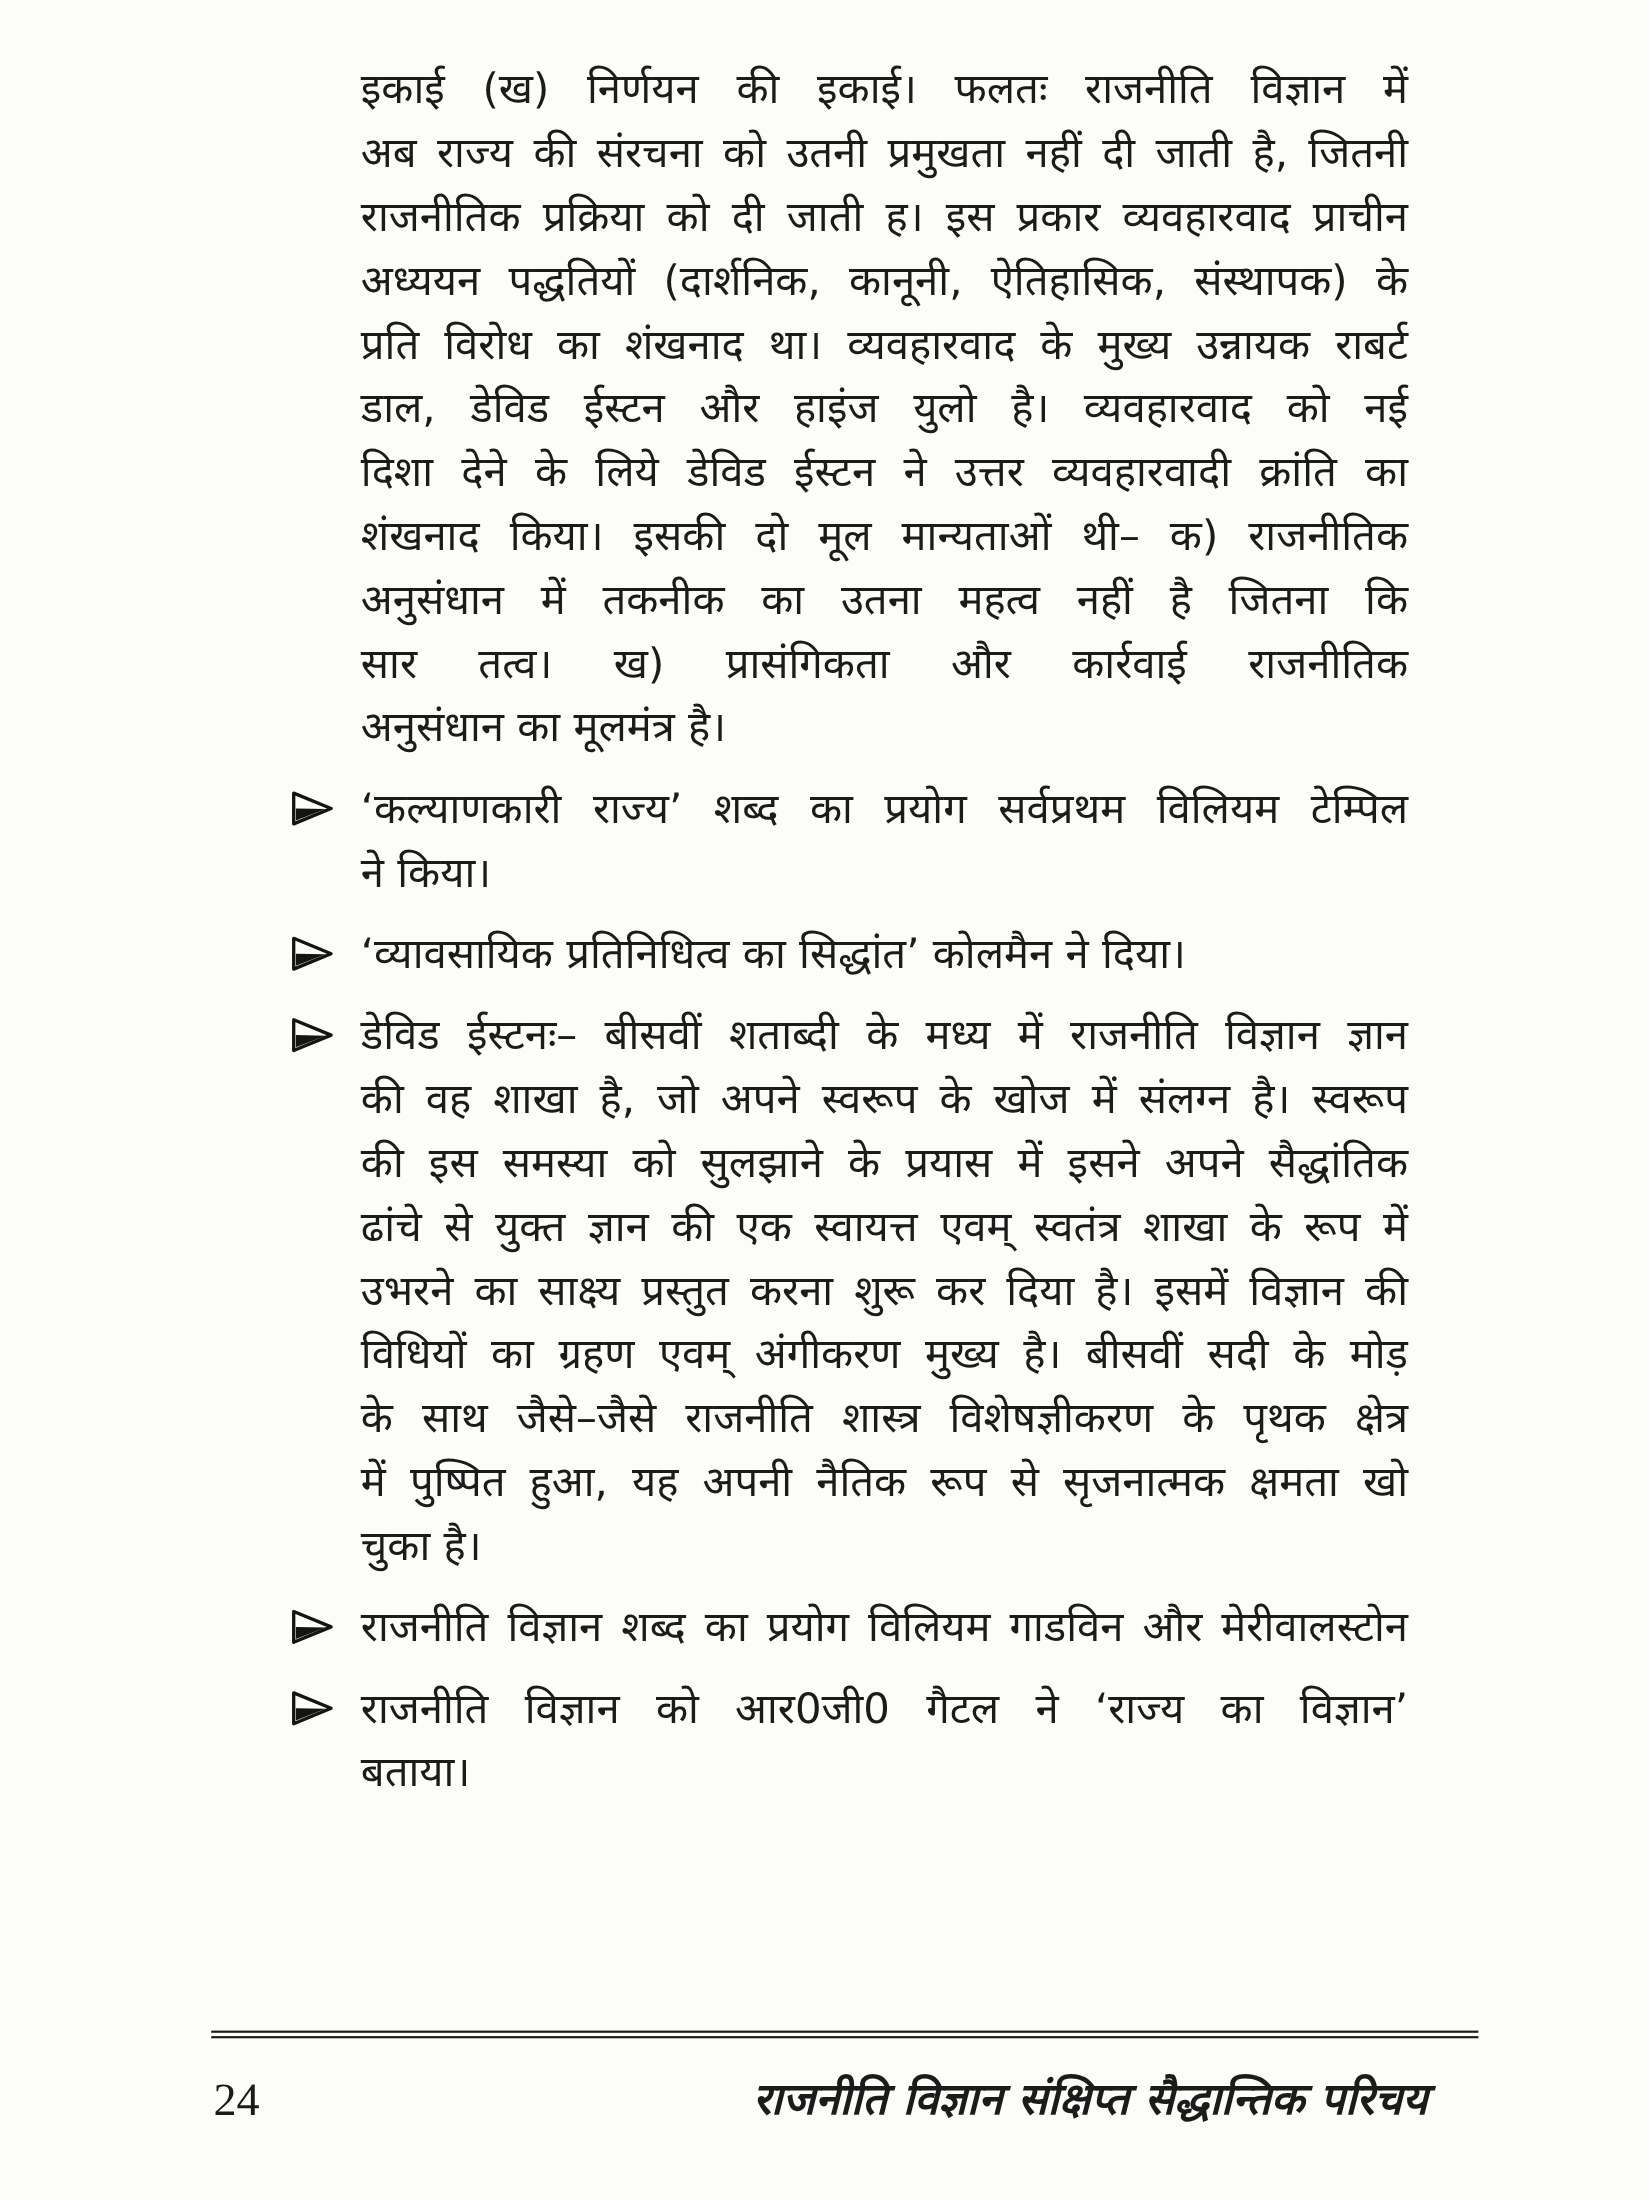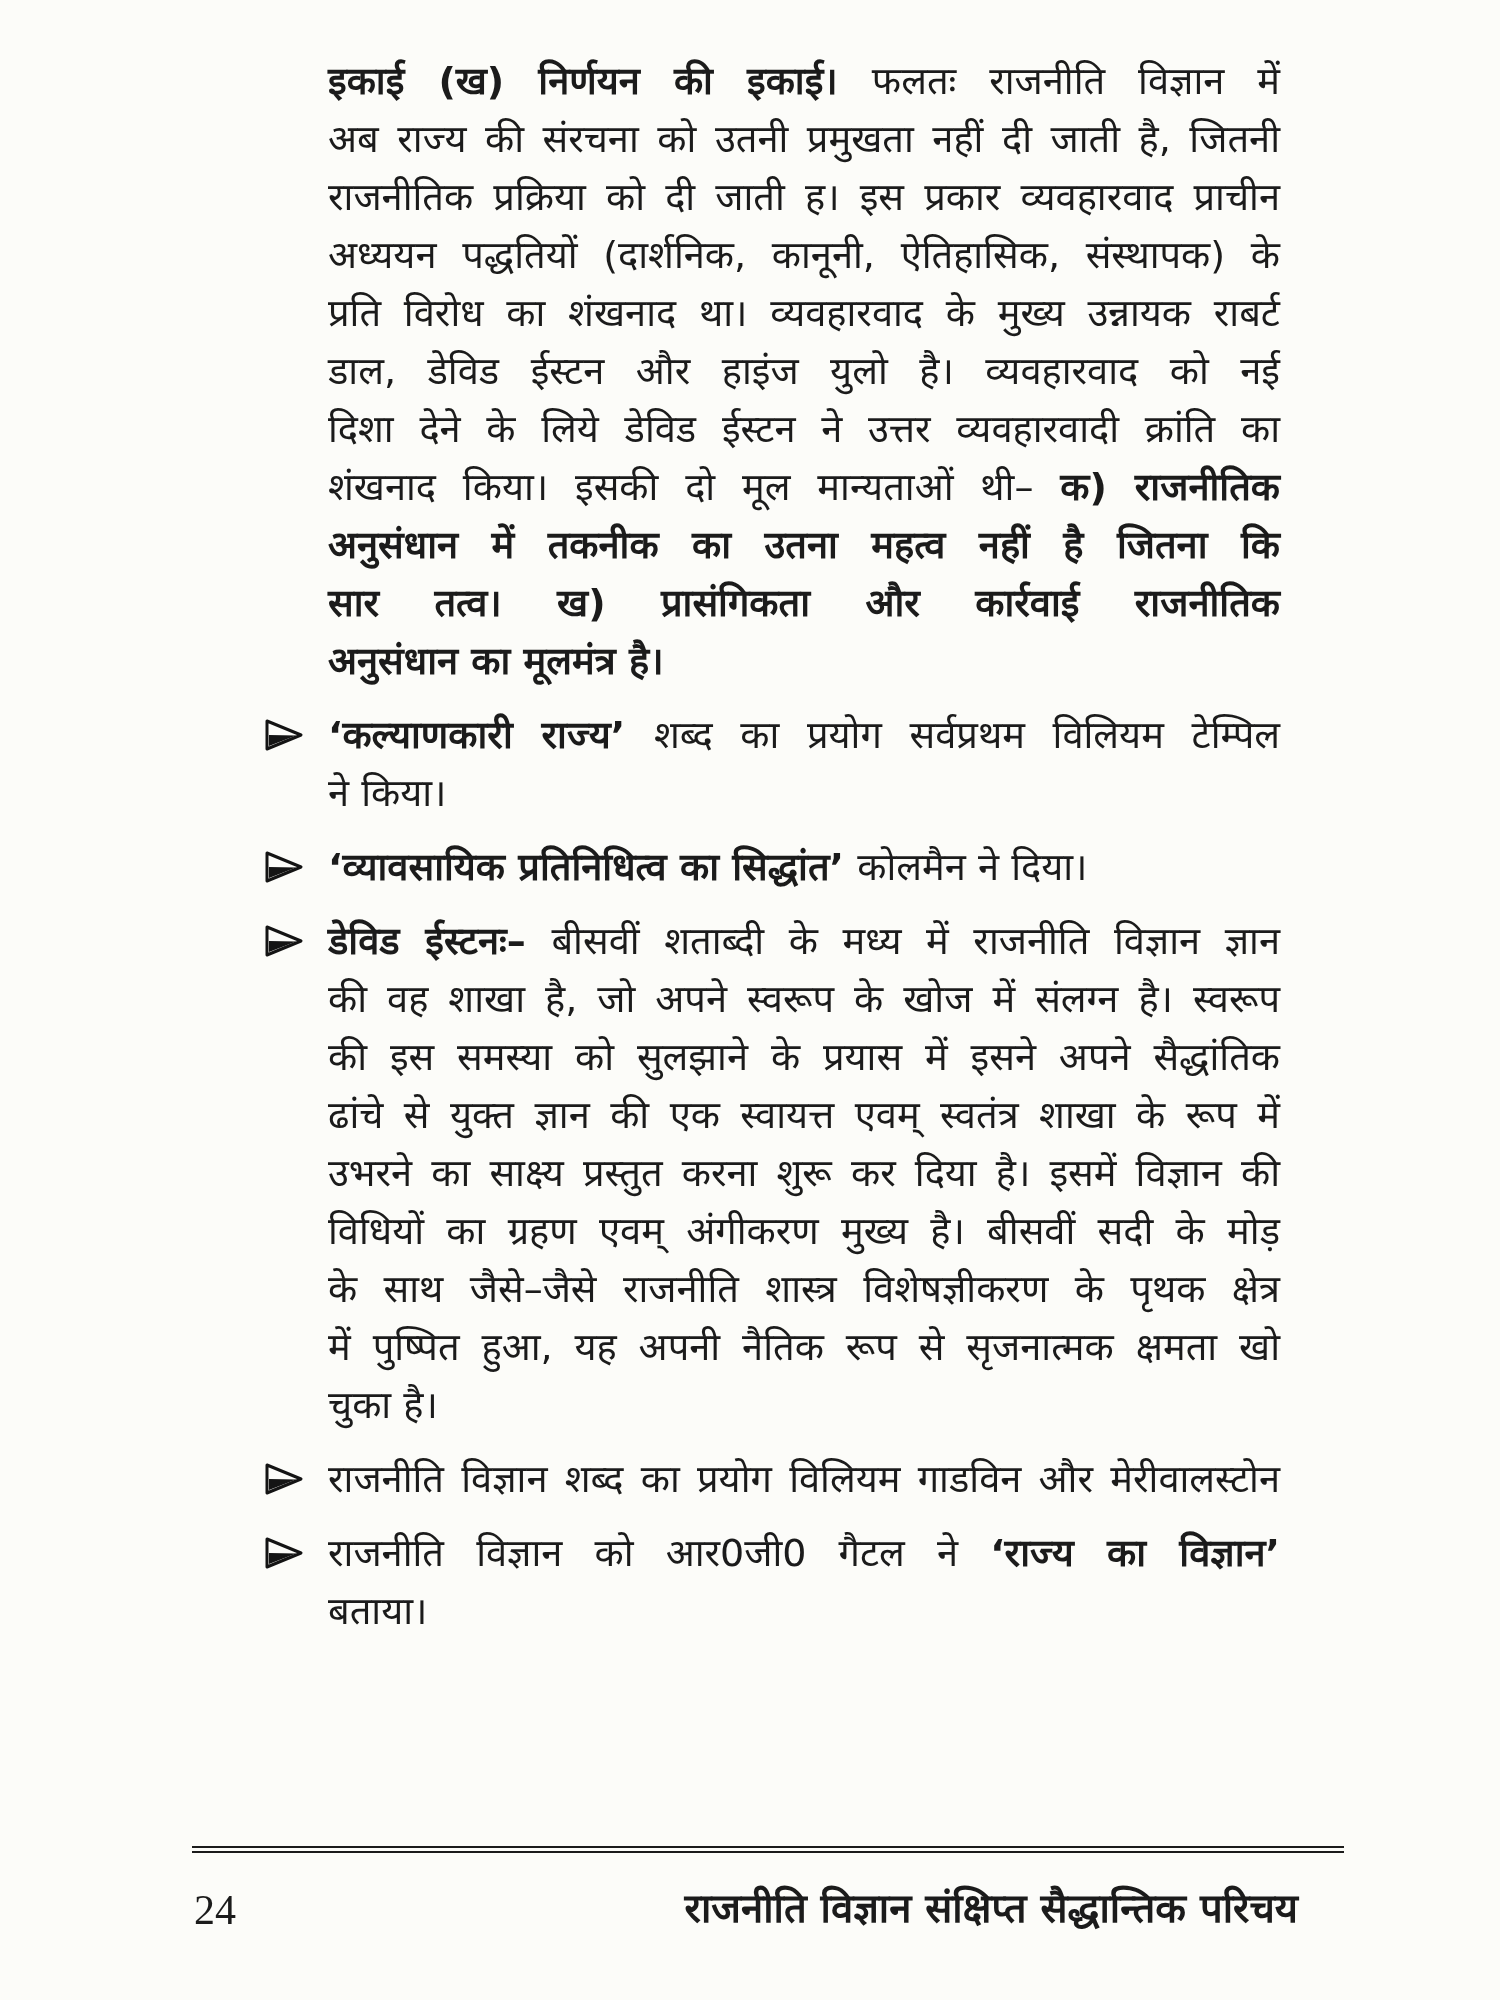--- a/index.html
+++ b/index.html
@@ -14,42 +14,42 @@
   .content {
     position:absolute;
     left:328px; top:52px; width:952px;
   }
   .tline {
     font-size:38px;
     line-height:58px;
   }
   .jline { text-align:justify; text-align-last:justify; }
   .lline { text-align:left; text-align-last:left; }
-  .bold { font-weight:700; }
+  .bold { font-weight:400; }
   .bullets { margin:0; }
   .bullet { position:relative; margin-top:16px; }
   .bullet .marker {
     position:absolute; left:-64px; top:13px;
     width:40px; height:32px; display:inline-block;
   }
   .bullet .marker svg { display:block; }
   .footer {
     position:absolute; left:192px; top:1846px; width:1152px;
   }
   .rule { height:0; border-top:7px double var(--ink, #161616); }
   .footer-row {
     display:flex; justify-content:space-between; align-items:flex-end;
     margin-top:26px; padding-right:46px;
   }
   .pnum {
     font-family:"Liberation Serif", serif;
     font-size:42px; margin-left:2px;
   }
   .ftitle {
-    font-size:40px; font-weight:700;
+    font-size:40px; font-weight:700;font-style:italic;
   }
 </style>
 </head>
 <body>
 
 <div class="page" style="--paper: #fcfcf9; --ink: #1b1b1b;">
   <div class="content">
     <div class="para">
         <div class="tline jline"><span class="bold">इकाई (ख) निर्णयन की इकाई। </span><span class="reg">फलतः राजनीति विज्ञान में</span></div>
         <div class="tline jline"><span class="reg">अब राज्य की संरचना को उतनी प्रमुखता नहीं दी जाती है, जितनी</span></div>

